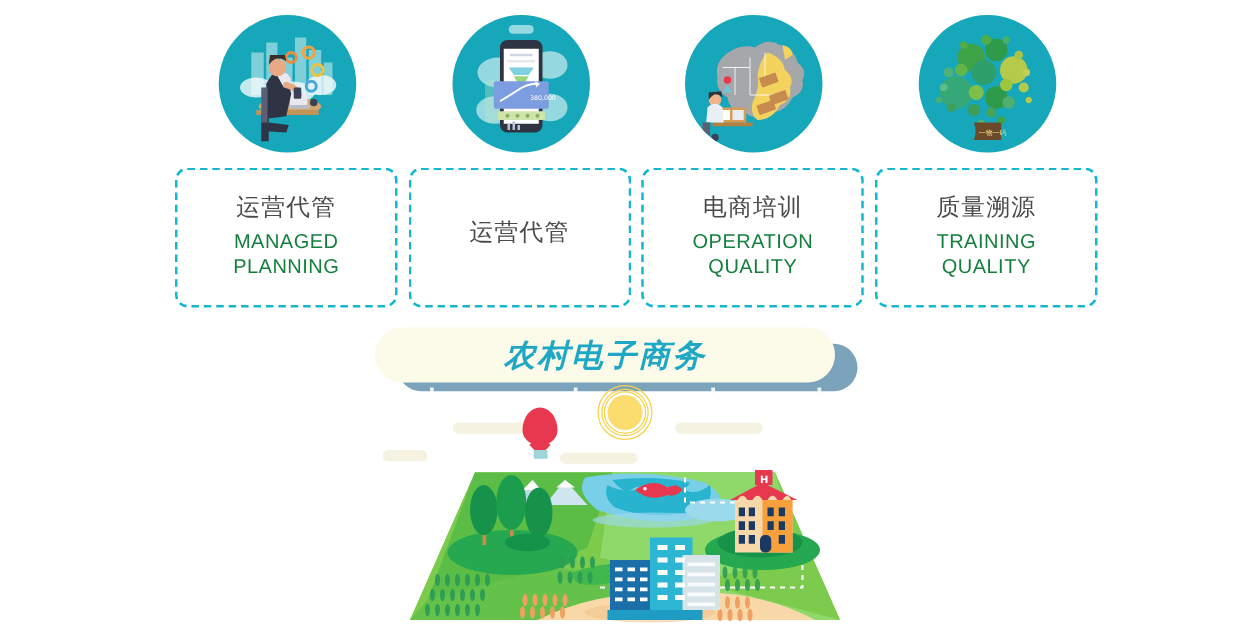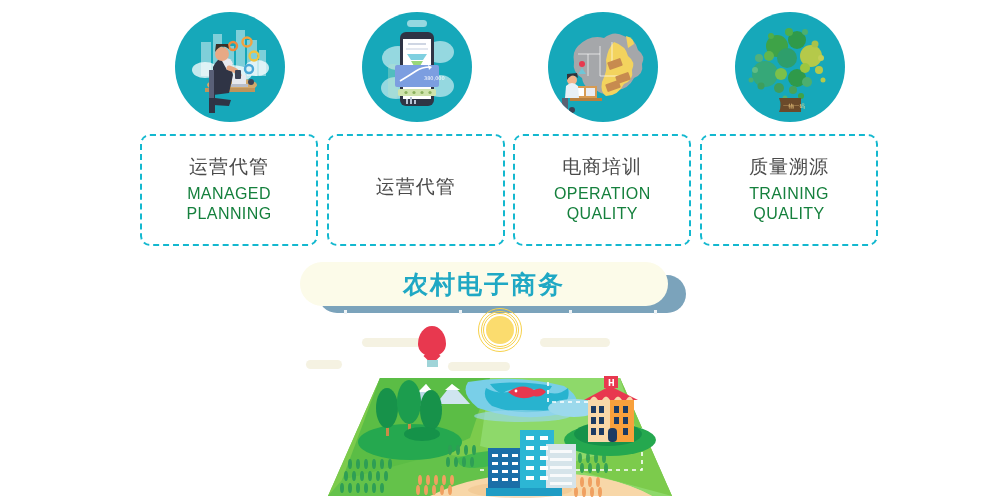--- a/index.html
+++ b/index.html
@@ -33,21 +33,21 @@
 
   
   .banner-wrap{position:absolute;left:300px;top:262px;width:380px;height:54px;}
   .banner-shadow{
     position:absolute;left:18px;top:13px;width:368px;height:38px;
     background:#7ba3bb;border-radius:19px;
   }
   .banner-pill{
     position:absolute;left:0;top:0;width:368px;height:44px;
     background:#fcfbe9;border-radius:22px;
-    display:flex;align-items:center;justify-content:center;
+    display:flex;align-items:center;justify-content:center;font-style:italic;
   }
   .banner-pill .title{
     font-size:25px;font-weight:bold;color:#1fa8c4;letter-spacing:2px;
   }
   .banner-ticks{position:absolute;left:24px;top:48px;width:350px;height:4px;}
   .tick{position:absolute;width:3px;height:4px;background:#eef3f6;}
 
   
   .sky{position:absolute;left:300px;top:316px;width:400px;height:70px;}
   .sun{position:absolute;left:178px;top:-8px;width:44px;height:44px;}

